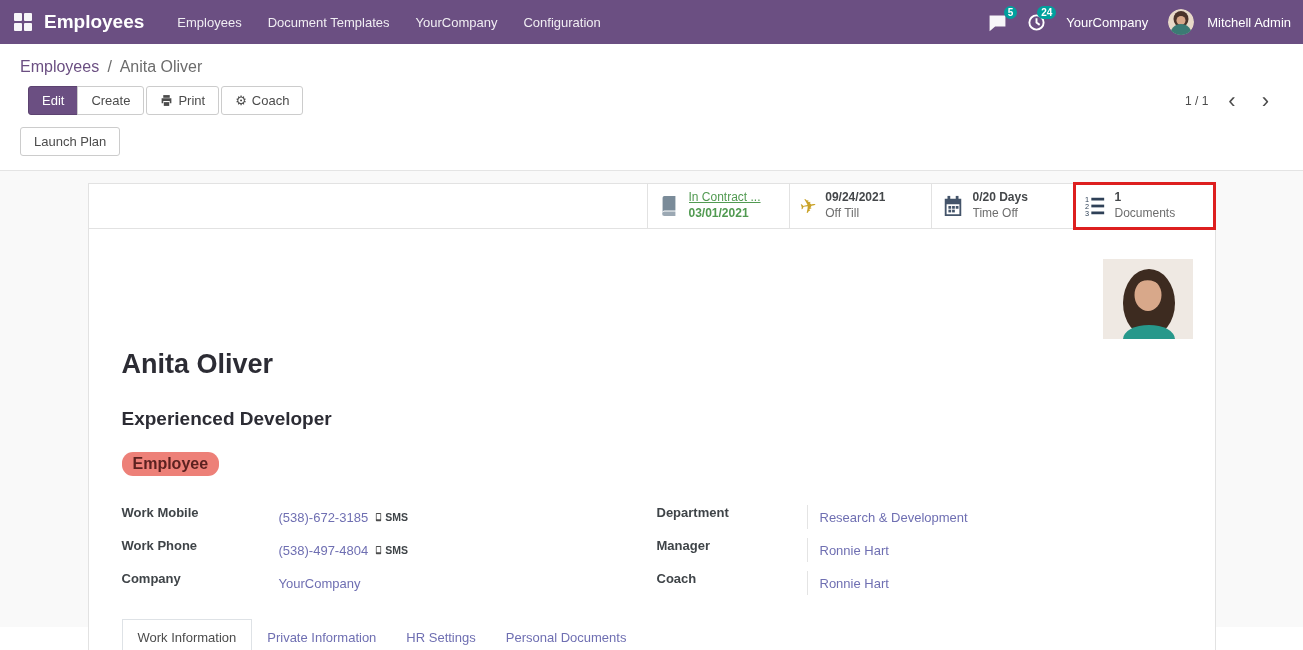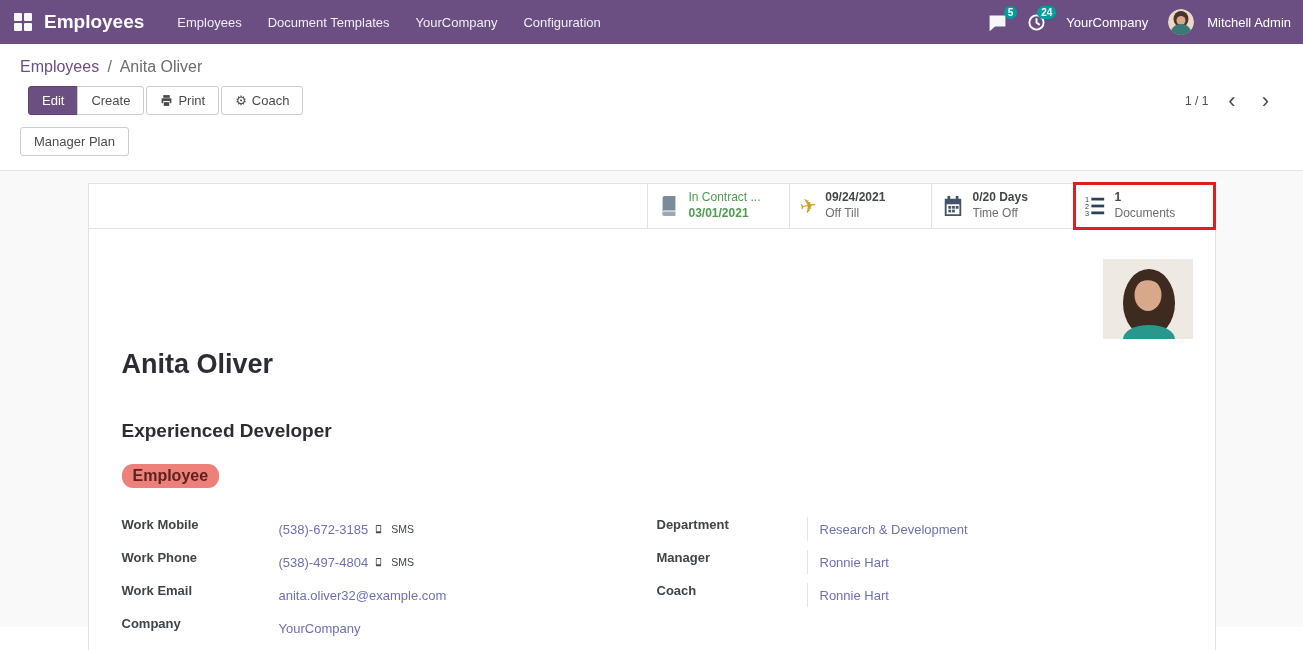--- a/index.html
+++ b/index.html
@@ -42,41 +42,41 @@
   .statusbar { padding:4px 20px 14px; border-bottom:1px solid #e4e4e4; }
 
   
   .o-content { background:#f9f9f9; padding-top:12px; height:456px; }
   .sheet { width:1128px; margin:0 auto; background:#fff; border:1px solid #e2e2e2; min-height:520px; }
   .button-box { display:flex; justify-content:flex-end; border-bottom:1px solid #e2e2e2; height:45px; }
   .stat-button { width:142px; display:flex; align-items:center; gap:9px; padding:4px 10px; border:none; border-left:1px solid #e2e2e2; background:#fff; cursor:pointer; text-align:left; position:relative; font-family:inherit; }
   .stat-lines { display:flex; flex-direction:column; line-height:1.3; font-size:12px; overflow:hidden; }
   .stat-l1 { font-weight:700; color:#44474a; white-space:nowrap; }
   .stat-l2 { color:#6d6d6d; white-space:nowrap; }
-  .stat-green .stat-l1 { font-weight:400; color:#519a51; }
+  .stat-green .stat-l1 { font-weight:400; color:#519a51;text-decoration:underline; }
   .stat-green .stat-l2 { font-weight:700; color:#519a51; }
   .plane-glyph { font-size:20px; color:#c9a227; transform:rotate(-10deg); }
   .annotation-box { position:absolute; inset:-2px -1px -2px -1px; border:3px solid #dd1f1f; pointer-events:none; }
 
   .sheet-body { position:relative; padding:30px 33px 0; }
   .photo { position:absolute; top:30px; right:22px; width:90px; height:80px; overflow:hidden; }
   .emp-name { font-size:27px; font-weight:700; color:#2c2c34; margin:90px 0 0; }
-  .emp-job { font-size:19px; font-weight:700; color:#2c2c34; margin:40px 0 0; }
+  .emp-job { font-size:19px; font-weight:700; color:#2c2c34; margin:28px 0 0; }
   .tag-row { margin-top:22px; }
   .tag-pill { display:inline-block; background:#ed8078; color:#5c2120; font-size:16px; font-weight:700; padding:3px 11px; border-radius:11px; }
 
   .fields { display:flex; margin-top:20px; }
   .col-left { width:535px; }
   .col-right { flex:1; }
   .field-row { display:flex; align-items:center; height:33px; }
   .field-label { width:157px; font-weight:700; color:#3f4448; flex:none; }
   .col-right .field-label { width:150px; }
   .field-value { color:#6f6fb2; cursor:pointer; display:flex; align-items:center; gap:6px;margin-top:9px; }
   .col-right .field-value { border-left:1px solid #e4e4e4; padding-left:12px; align-self:stretch; }
-  .sms-link { display:inline-flex; align-items:center; gap:8px; color:#3f4448; font-size:10.5px; font-weight:400; cursor:pointer; }
+  .sms-link { display:inline-flex; align-items:center; gap:2px; color:#3f4448; font-size:10.5px; font-weight:700; cursor:pointer; }
 
   .tabs { display:flex; margin-top:24px; align-items:flex-end; }
   .tab { padding:10px 15px 12px; font-size:13px; color:#6f6fb2; cursor:pointer; background:none; border:none; font-family:inherit; }
   .tab.active { border:1px solid #dee2e6; border-bottom:none; color:#4c4c4c; background:#fff; }
 </style>
 </head>
 <body>
 
 <div class="navbar">
   <div class="apps-grid">
@@ -147,21 +147,21 @@
     <span>Coach</span>
   </button>
   <div class="pager">
     <span class="pager-value">1 / 1</span>
     <button class="pager-arrow">‹</button>
     <button class="pager-arrow">›</button>
   </div>
 </div>
 
 <div class="statusbar">
-  <button class="btn">Manager Plan</button>
+  <button class="btn">Launch Plan</button>
 </div>
 
 <div class="o-content">
   <div class="sheet">
 
     <div class="button-box">
       <button class="stat-button stat-green">
         <svg width="22" height="22" viewBox="0 0 24 24" fill="#7a8b99">
             <path d="M7 1h12v16H7a2 2 0 0 0-2 2V3a2 2 0 0 1 2-2z"></path>
             <path d="M7 18h12v5H7a2.5 2.5 0 0 1 0-5z" opacity="0.75"></path>
@@ -251,24 +251,20 @@
               <span class="sms-link">
                 <svg width="9" height="12" viewBox="0 0 24 24" fill="#4c4c4c">
                     <rect x="5" y="1" width="14" height="22" rx="2"></rect>
                     <rect x="7" y="4" width="10" height="14" fill="#fff"></rect>
                   </svg>
                 <span>SMS</span>
               </span>
             </span>
           </div>
           <div class="field-row">
-            <span class="field-label">Work Email</span>
-            <span class="field-value">anita.oliver32@example.com</span>
-          </div>
-          <div class="field-row">
             <span class="field-label">Company</span>
             <span class="field-value">YourCompany</span>
           </div>
         </div>
         <div class="col-right">
           <div class="field-row">
             <span class="field-label">Department</span>
             <span class="field-value">Research &amp; Development</span>
           </div>
           <div class="field-row">

